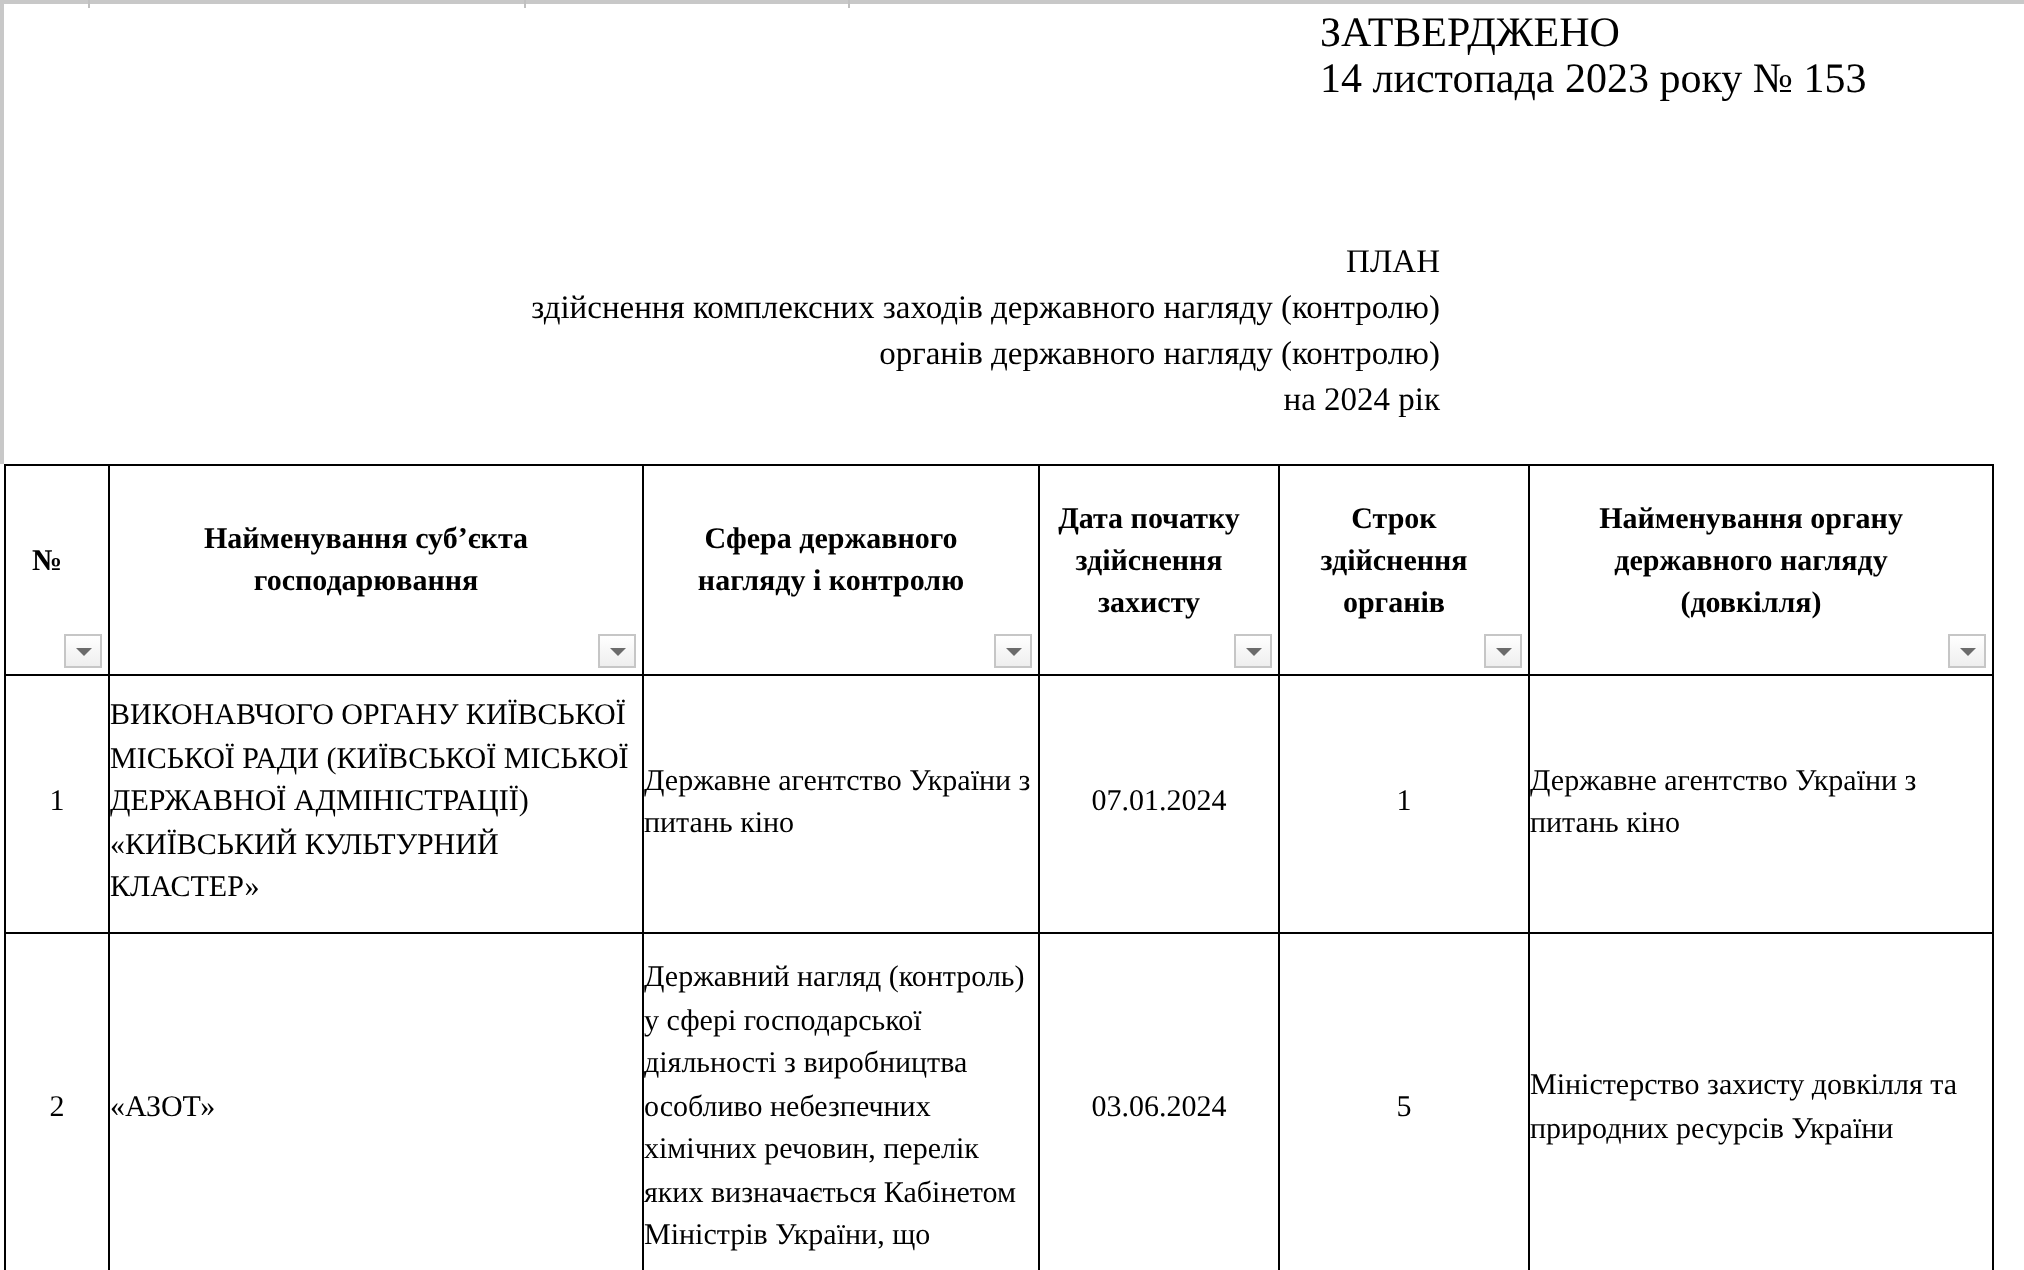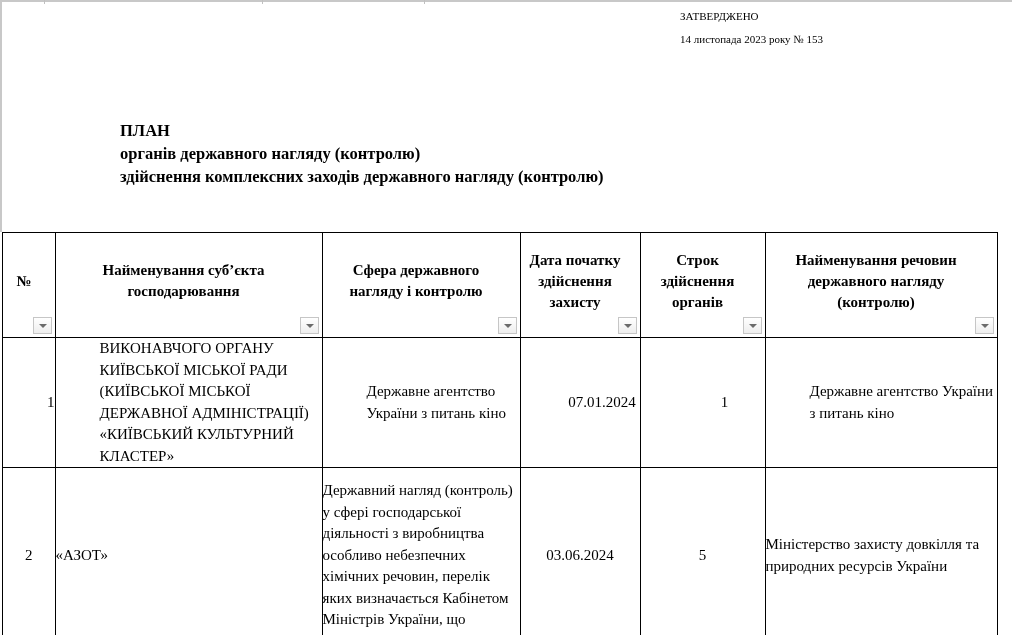--- a/index.html
+++ b/index.html
@@ -4,66 +4,67 @@
 <style>
   html, body { margin:0; padding:0; }
   body {
     width:1012px; height:635px; overflow:hidden; background:#ffffff;
     font-family:"Liberation Serif", serif; color:#000; position:relative;
   }
   .gridline-top { position:absolute; left:0; top:0; width:1012px; height:2px; background:#c8c8c8; }
   .gridline-left { position:absolute; left:0; top:0; width:2px; height:232px; background:#c8c8c8; }
   .col-tick { position:absolute; top:0; width:1px; height:4px; background:#c0c0c0; }
   .approved {
-    position:absolute; left:680px; top:5px; font-size:11px; line-height:22.5px; white-space:nowrap;
+    position:absolute; left:660px; top:5px; font-size:21px; line-height:22.5px; white-space:nowrap;
   }
   .title-block {
-    position:absolute; left:120px; top:119px; width:600px; text-align:left;
-    font-weight:bold; font-size:16.5px; line-height:23px;
+    position:absolute; left:120px; top:119px; width:600px; text-align:right;
+    font-weight:normal; font-size:16.5px; line-height:23px;
   }
   table.plan {
     position:absolute; left:2px; top:232px; border-collapse:collapse; table-layout:fixed;
     font-size:15px;
   }
   table.plan td, table.plan th { border:1.5px solid #000; padding:0; position:relative; }
   th { font-weight:bold; text-align:center; vertical-align:middle; height:104px; line-height:21px; }
   th .hlabel { display:block; padding:0 16px 8px 6px; }
   .filter-btn {
     position:absolute; right:3px; bottom:3px; width:19px; height:17px; box-sizing:border-box;
     border:1px solid #c6c6c6; background:linear-gradient(#ffffff,#eeeeee); cursor:pointer;
   }
   .filter-btn::after {
     content:""; position:absolute; left:5px; top:6px; width:0; height:0;
     border-left:4px solid transparent; border-right:4px solid transparent; border-top:4px solid #6b6b6b;
   }
   td { line-height:21.5px; vertical-align:middle; }
   td.c { text-align:center; }
   td.l { text-align:left; padding-left:3px; padding-right:3px; }
-  tr.r1 td { height:128px;padding-left:44px; }
+  tr.r1 td { height:128px; }
   tr.r2 td { height:175px; vertical-align:middle; }
   td.sphere2 { vertical-align:top; padding-top:2px; }
 </style>
 </head>
 <body>
 
 <div class="gridline-top"></div>
 <div class="gridline-left"></div>
 <div class="col-tick" style="left:44px"></div>
 <div class="col-tick" style="left:262px"></div>
 <div class="col-tick" style="left:424px"></div>
 
 <div class="approved">
   <div>ЗАТВЕРДЖЕНО</div>
   <div>14 листопада 2023 року № 153</div>
 </div>
 
 <div class="title-block">
   <div>ПЛАН</div>
+  <div>здійснення комплексних заходів державного нагляду (контролю)</div>
   <div>органів державного нагляду (контролю)</div>
-  <div>здійснення комплексних заходів державного нагляду (контролю)</div>
+  <div>на 2024 рік</div>
 </div>
 
 <table class="plan">
   <colgroup>
     <col style="width:52px">
       <col style="width:267px">
       <col style="width:198px">
     <col style="width:120px">
       <col style="width:125px">
       <col style="width:232px">
@@ -84,21 +85,21 @@
       </th>
       <th>
         <span class="hlabel">Дата початку здійснення захисту</span>
         <span class="filter-btn"></span>
       </th>
       <th>
         <span class="hlabel">Строк здійснення органів</span>
         <span class="filter-btn"></span>
       </th>
       <th>
-        <span class="hlabel">Найменування речовин державного нагляду (контролю)</span>
+        <span class="hlabel">Найменування органу державного нагляду (довкілля)</span>
         <span class="filter-btn"></span>
       </th>
     </tr>
   </thead>
   <tbody>
     <tr class="r1">
       <td class="c">1</td>
       <td class="l">ВИКОНАВЧОГО ОРГАНУ КИЇВСЬКОЇ МІСЬКОЇ РАДИ (КИЇВСЬКОЇ МІСЬКОЇ ДЕРЖАВНОЇ АДМІНІСТРАЦІЇ) «КИЇВСЬКИЙ КУЛЬТУРНИЙ КЛАСТЕР»</td>
       <td class="l">Державне агентство України з питань кіно</td>
       <td class="c">07.01.2024</td>

